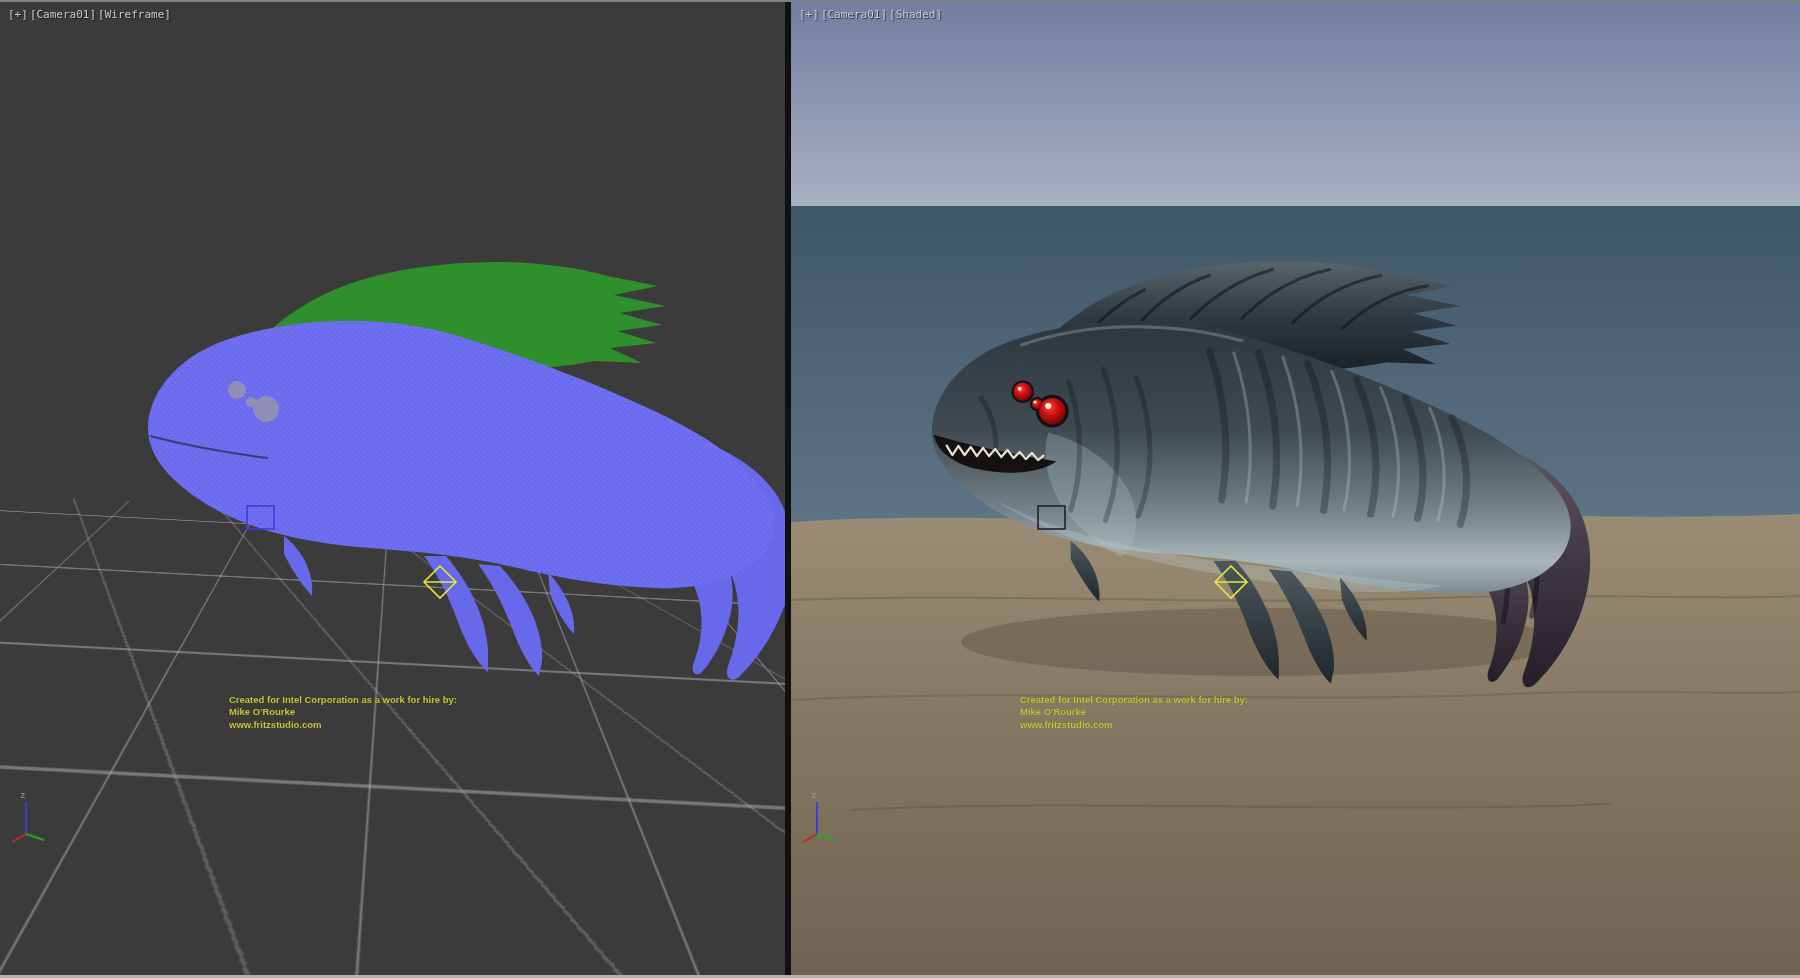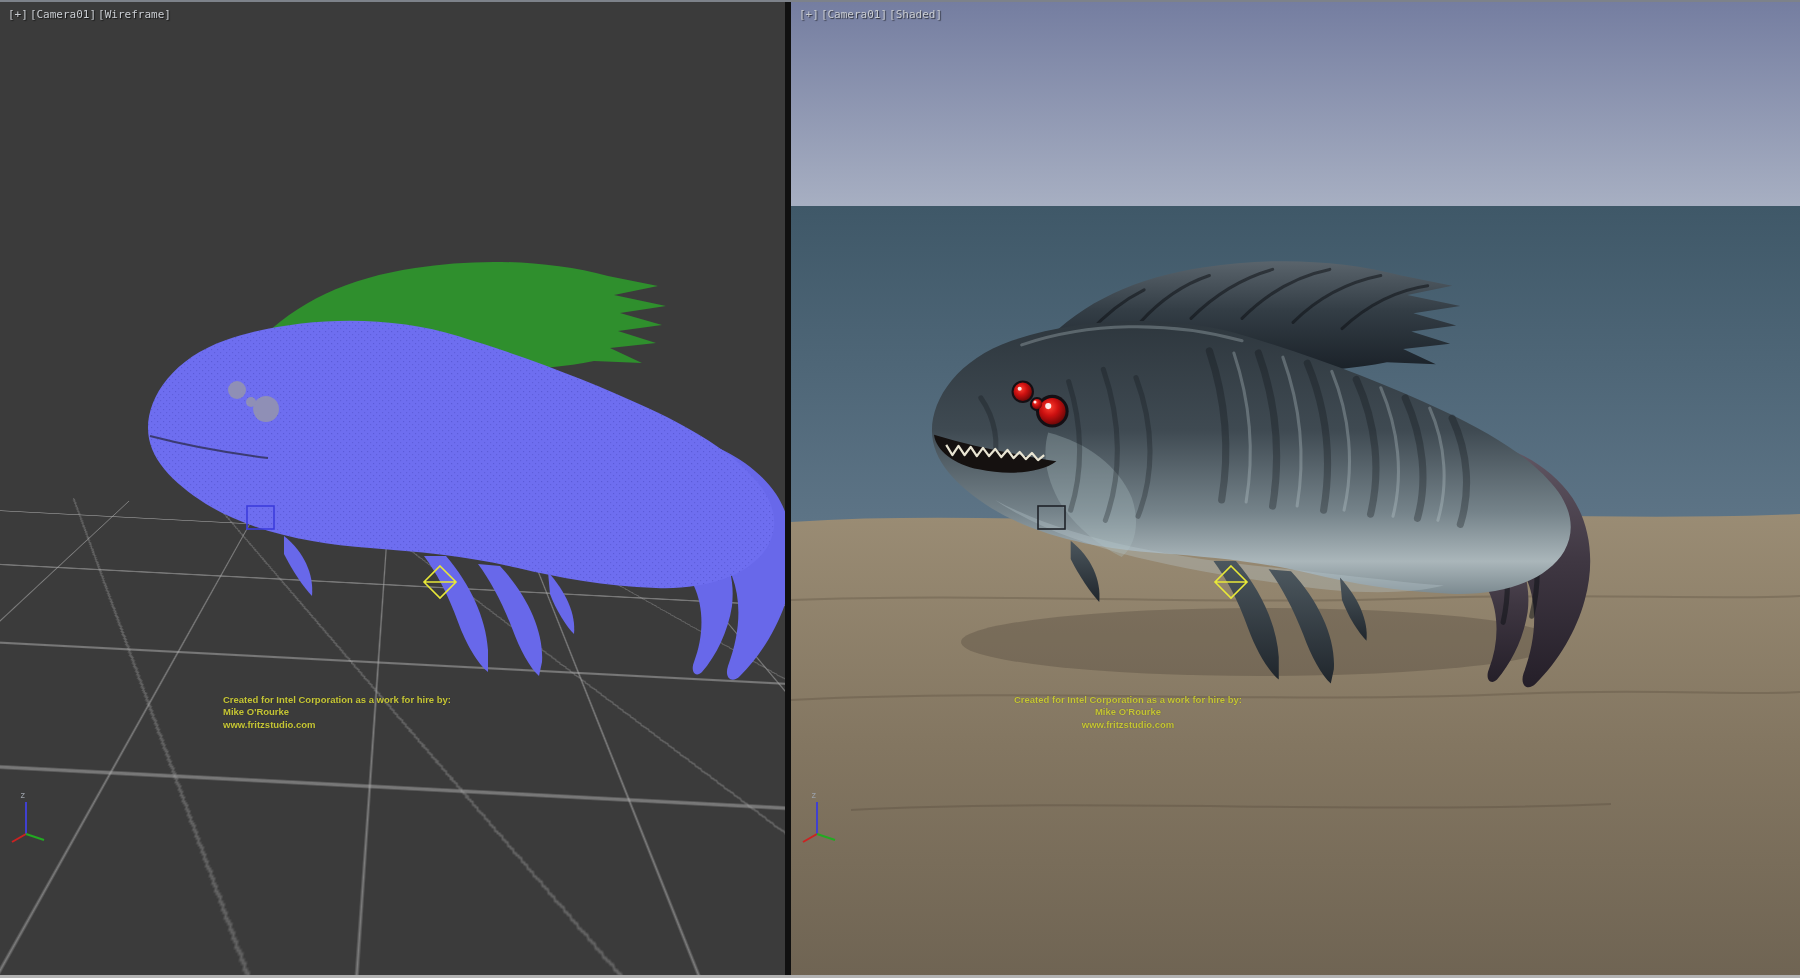--- a/index.html
+++ b/index.html
@@ -2,37 +2,37 @@
 <html><head>
 <meta charset="utf-8">
 <style>
   html,body{margin:0;padding:0;background:#141414;font-family:"Liberation Sans",sans-serif;}
   .screen{position:relative;width:1800px;height:978px;display:flex;overflow:hidden;background:#7dd3fc;}
   .edge-top{position:absolute;top:0;left:0;right:0;height:2px;background:#7d828a;z-index:40;}
   .edge-bottom{position:absolute;bottom:0;left:0;right:0;height:3px;background:#b2b2b2;z-index:40;}
   .viewport{position:relative;height:978px;overflow:hidden;}
   .vp-left{width:785px;background:#3b3b3b;}
   .divider{width:6px;height:978px;background:#101010;cursor:ew-resize;z-index:35;}
-  .vp-right{width:1009px;background:#466072;text-align:center;}
+  .vp-right{width:1009px;background:#466072;}
 
   .vp-label{position:absolute;top:8px;left:8px;z-index:25;font-family:"DejaVu Sans Mono",monospace;
     font-size:11px;color:#c9ccd1;text-shadow:1px 1px 1px rgba(0,0,0,.65);user-select:none;white-space:nowrap;}
   .vp-label span{margin-right:2px;cursor:pointer;}
 
   .grid-wrap{position:absolute;inset:0;overflow:hidden;z-index:1;}
   .grid-plane{position:absolute;left:-50%;top:515px;width:200%;height:1600px;transform-origin:50% 0;
     transform:rotate(3deg) perspective(560px) rotateX(64deg);
     background:
       repeating-linear-gradient(90deg, rgba(178,178,178,.55) 0 1.5px, transparent 1.5px 130px),
       repeating-linear-gradient(0deg, rgba(178,178,178,.5) 0 1.5px, transparent 1.5px 92px),
       repeating-linear-gradient(55deg, rgba(160,160,160,.38) 0 1.4px, transparent 1.4px 118px);}
 
   .scene{position:absolute;left:0;top:0;z-index:5;}
 
-  .watermark{position:absolute;left:223px;top:694px;z-index:20;font-size:9.5px;font-weight:bold;
+  .watermark{position:absolute;left:229px;top:694px;z-index:20;font-size:9.5px;font-weight:bold;
     color:#c6c636;line-height:1.3;text-shadow:0 0 1px rgba(0,0,0,.4);white-space:nowrap;}
 
   .axis{position:absolute;left:8px;top:786px;z-index:20;}
   .axis text{font-family:"DejaVu Sans Mono",monospace;font-size:9px;fill:#9ba0a8;}
 
   
   .vp-left  .scene{--body-fill:#6e6ef0;--fin-fill:#2f8f2d;--tail-fill:#6868ea;--low-fill:#6868ea;
     --eye-fill:#8f8fb6;--speck-op:.5;--mouthline:#3b3b72;--rectc:#3c3cdc;}
   .vp-right .scene{--body-fill:url(#gBody);--fin-fill:url(#gFin);--tail-fill:url(#gTail);--low-fill:url(#gLow);
     --eye-fill:url(#gEye);--socket:#140f14;--eyehl:rgba(255,255,255,.9);

